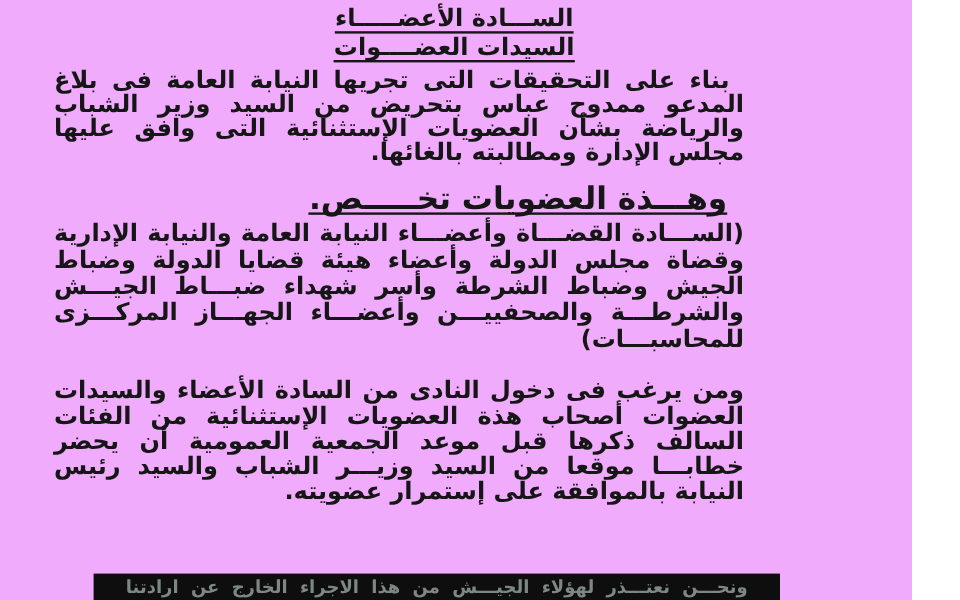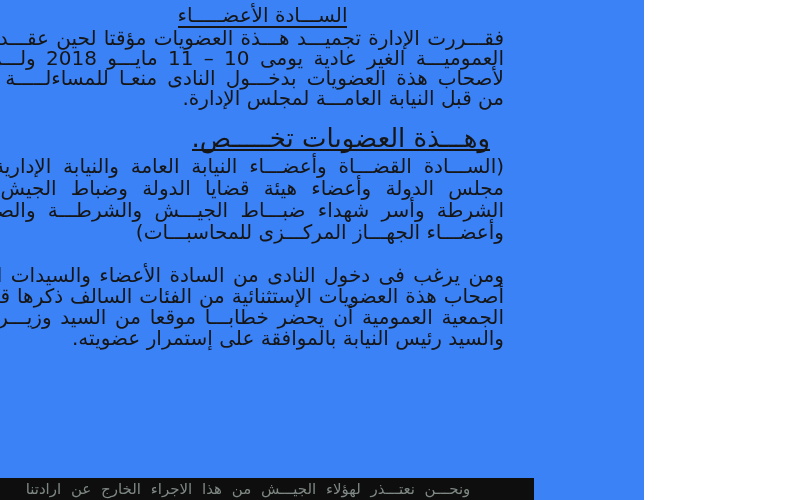--- a/index.html
+++ b/index.html
@@ -1,27 +1,27 @@
 <!DOCTYPE html>
 <html lang="ar"><head>
 <meta charset="utf-8">
 <style>
   * { margin: 0; padding: 0; box-sizing: border-box; }
   html, body { background: #ffffff; }
 
   .page {
     position: relative;
-    width: 644px;
+    width: 760px;
     height: 500px;
     overflow: hidden;
-    background: #3b82f6;
+    background: #f0abfc;
     color: #161616;
     direction: rtl;
     font-family: "DejaVu Sans", sans-serif;
-    font-weight: normal;
+    font-weight: bold;
   }
 
   .doc {
     position: absolute;
     top: 4px;
     right: 140px;
     width: 575px;
   }
 
   .titles {
@@ -80,24 +80,27 @@
 <body>
 
 <div class="page">
 
   <div class="doc">
 
     <div class="titles">
       <div class="title">
         <span>الســـادة الأعضـــــاء</span>
       </div>
+      <div class="title">
+        <span>السيدات العضــــوات</span>
+      </div>
     </div>
 
+    <p class="para p1">بناء على التحقيقات التى تجريها النيابة العامة فى بلاغ المدعو ممدوح عباس بتحريض من السيد وزير الشباب والرياضة بشأن العضويات الإستثنائية التى وافق عليها مجلس الإدارة ومطالبته بالغائها.</p>
 
-    <p class="para p2">فقـــررت الإدارة تجميـــد هـــذة العضويات مؤقتا لحين عقـــد الجمعية العموميـــة الغير عادية يومى 10 – 11 مايـــو 2018 ولـــن يسمح لأصحاب هذة العضويات بدخـــول النادى منعـا للمساءلـــــة القانونية من قبل النيابة العامـــة لمجلس الإدارة.</p>
 
     <div class="sub">
       <span>وهـــذة العضويات تخـــــص.</span>
     </div>
 
     <p class="para p3">(الســـادة القضـــاة وأعضـــاء النيابة العامة والنيابة الإدارية وقضاة مجلس الدولة وأعضاء هيئة قضايا الدولة وضباط الجيش وضباط الشرطة وأسر شهداء ضبـــاط الجيـــش والشرطـــة والصحفييـــن وأعضـــاء الجهـــاز المركـــزى للمحاسبـــات)</p>
 
     <p class="para p4">ومن يرغب فى دخول النادى من السادة الأعضاء والسيدات العضوات أصحاب هذة العضويات الإستثنائية من الفئات السالف ذكرها قبل موعد الجمعية العمومية أن يحضر خطابـــا موقعا من السيد وزيـــر الشباب والسيد رئيس النيابة بالموافقة على إستمرار عضويته.</p>
 
   </div>

